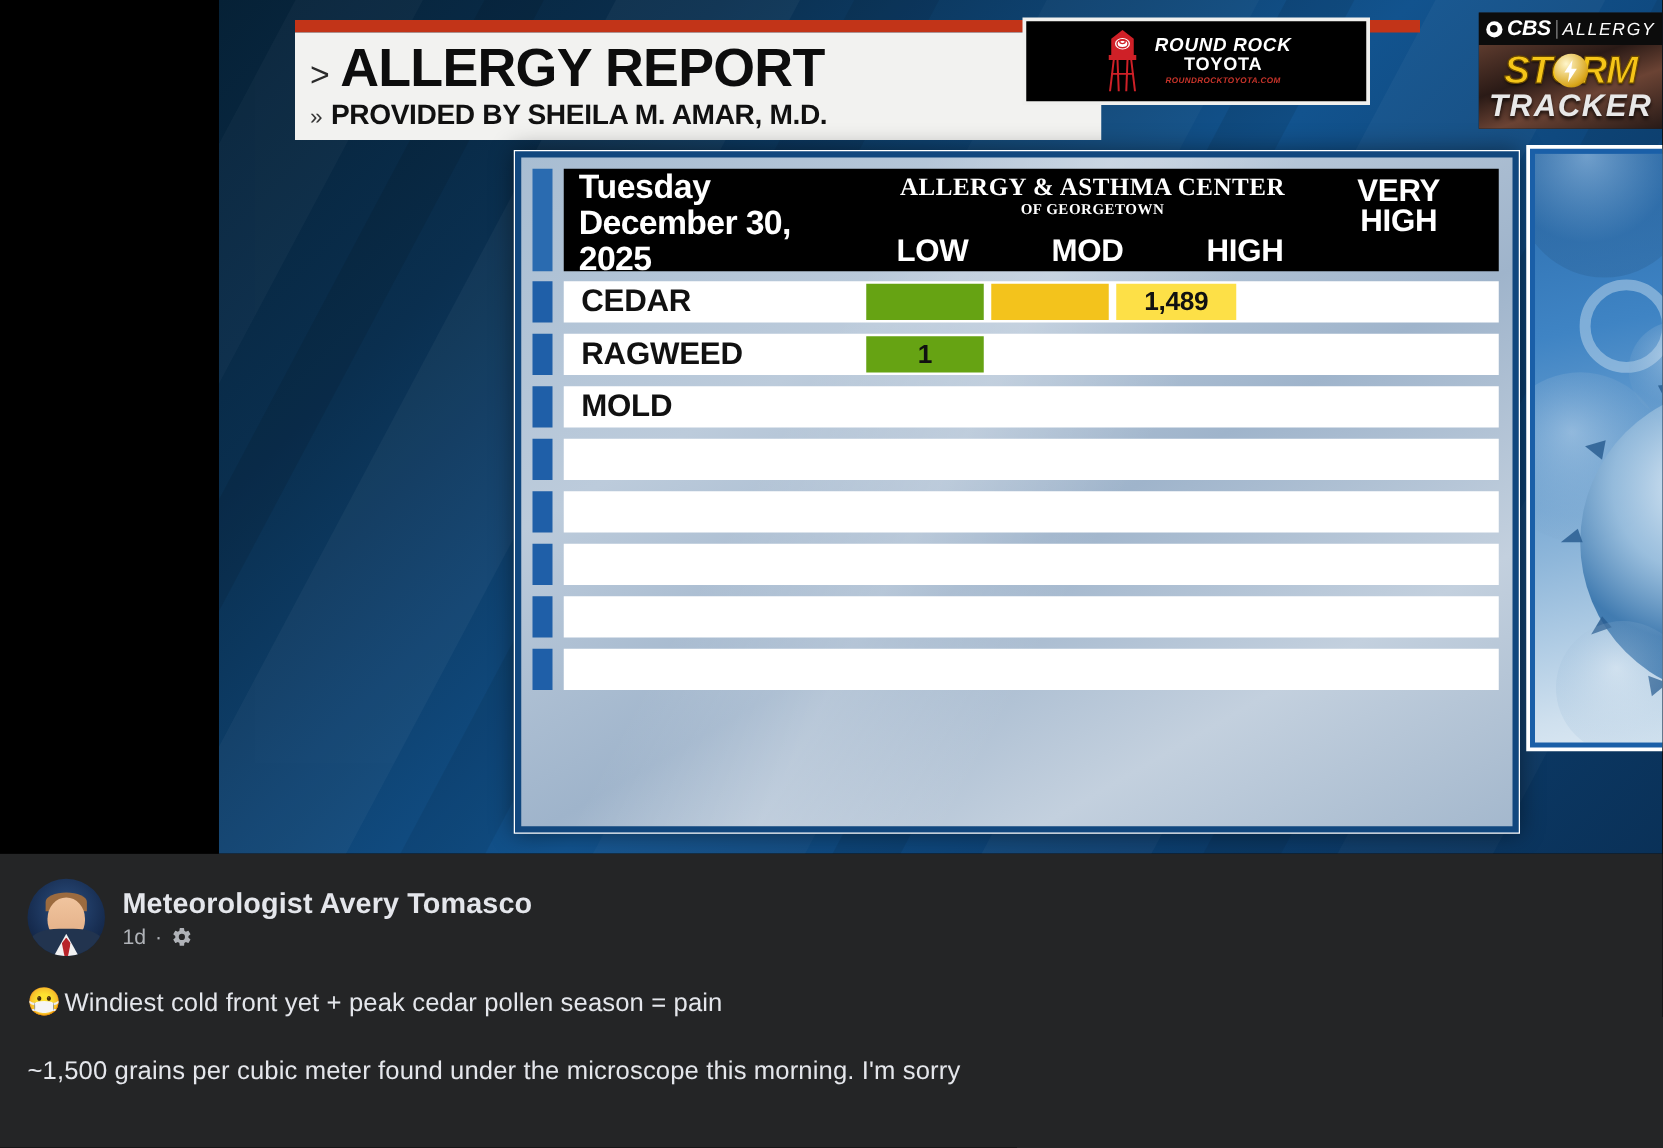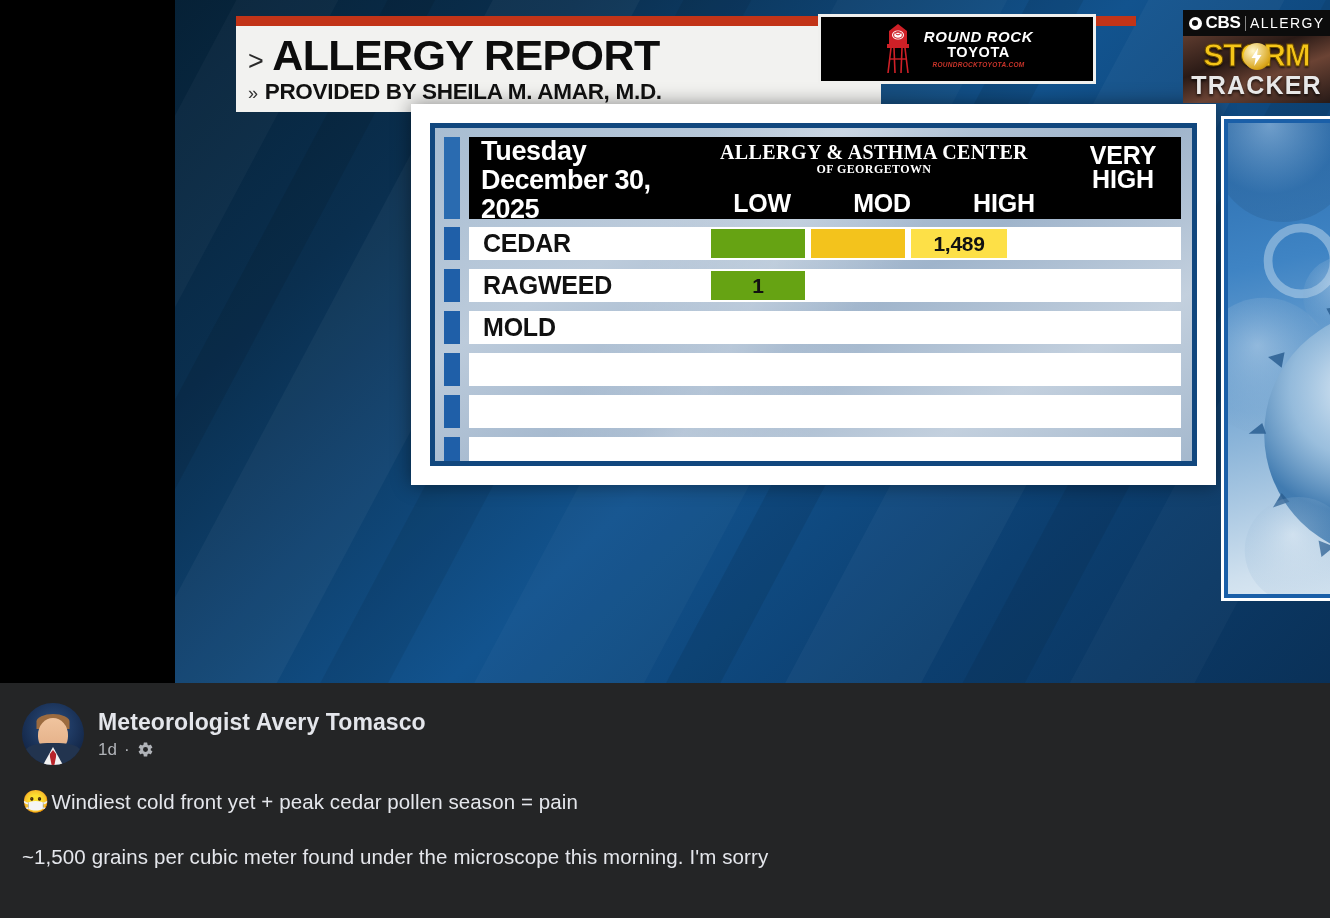--- a/index.html
+++ b/index.html
@@ -79,21 +79,21 @@
   .tower { width: 34px; height: 52px; position: relative; }
   .tower svg { display: block; }
   .sponsor-txt { text-align: center; line-height: 1.05; }
   .sp-l1 { color: #fff; font-size: 15px; font-weight: bold; letter-spacing: .6px; font-style: italic; }
   .sp-l2 { color: #fff; font-size: 14.5px; font-weight: bold; letter-spacing: .6px; }
   .sp-l3 { color: #c9342a; font-size: 6.5px; font-weight: bold; font-style: italic; letter-spacing: .3px; margin-top: 2px; }
 
   
   .stormlogo {
     position: absolute; left: 1008px; top: 10px; width: 147px; height: 93px; z-index: 5;
-    overflow: hidden; background: #1a1412;
+    overflow: hidden; background: #1a1412; font-style: italic;
   }
   .st-cbs {
     height: 26px; background: #0c0c0c; display: flex; align-items: center;
     justify-content: center; gap: 4px; position: relative; z-index: 2;
   }
   .cbs-eye {
     width: 13px; height: 13px; border-radius: 50%; background: #fff;
     display: flex; align-items: center; justify-content: center;
   }
   .cbs-eye::after { content:""; width:6px; height:6px; border-radius:50%; background:#0c0c0c; }
@@ -118,22 +118,22 @@
     display: flex; align-items: center; justify-content: center;
   }
   .st-tracker {
     position: absolute; bottom: 3px; left: 0; right: 0; text-align: center;
     font-size: 25px; font-weight: bold; letter-spacing: 1.2px;
     color: #e8e8e8; text-shadow: 0 2px 3px rgba(0,0,0,.75);
   }
 
   
   .chart-outer {
-    position: absolute; left: 236px; top: 104px; width: 805px; height: 381px;
-    background: #ffffff; padding: 19px; z-index: 4;
+    position: absolute; left: 236px; top: 120px; width: 805px; height: 547px;
+    background: #ffffff; padding: 1px; z-index: 4;
     box-shadow: 0 0 18px rgba(0,0,0,.45);
   }
   .chart-mid { width: 100%; height: 100%; background: #11477e; padding: 5px; }
   .chart-inner {
     width: 100%; height: 100%; position: relative; overflow: hidden;
     background: linear-gradient(150deg,#a8bdd2 0%, #bccbdb 30%, #9fb4cb 55%, #c3d0de 78%, #a4b8cd 100%);
     padding: 9px 11px 4px 9px;
   }
   .chart-sheen {
     position: absolute; inset: 0; pointer-events: none;

